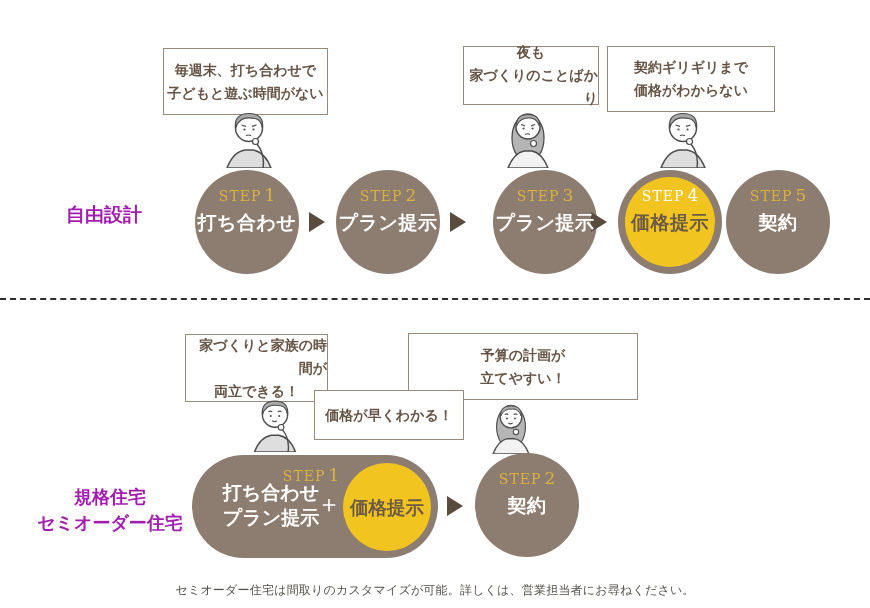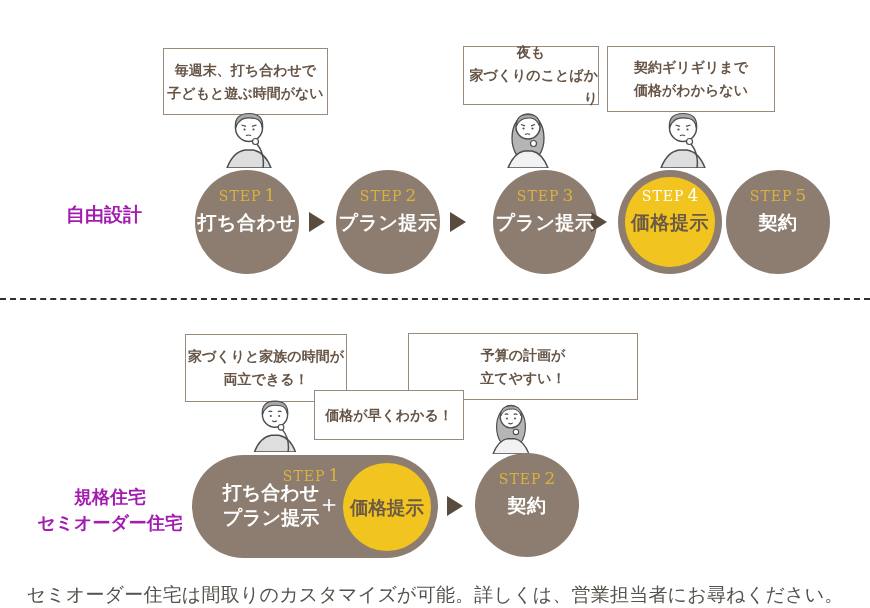--- a/index.html
+++ b/index.html
@@ -37,21 +37,21 @@
   .pill-step-tag{position:absolute;left:64px;top:10px;width:110px;text-align:center;}
   .pill-titles{position:absolute;left:20px;top:25px;width:118px;text-align:center;
                font-size:19px;font-weight:700;color:#fff;line-height:25px;white-space:nowrap;}
   .pill-plus{position:absolute;left:125px;top:33px;font-size:24px;color:#fff;}
   .pill-yellow{position:absolute;left:151px;top:8px;width:88px;height:88px;border-radius:50%;
                background:#f2c41f;display:flex;align-items:center;justify-content:center;
                font-size:18.5px;font-weight:700;color:#6b5a48;white-space:nowrap;}
   
   .person{position:absolute;width:64px;height:60px;}
   
-  .caption{position:absolute;left:0;right:0;top:582px;text-align:center;font-size:19px;
+  .caption{position:absolute;left:0;right:0;top:582px;text-align:center;font-size:12px;
            font-weight:500;color:#55504a;letter-spacing:0.2px;}
 </style>
 </head>
 <body>
 
 <div class="canvas">
 
   <div class="row-label r1">自由設計</div>
 
   <div class="bubble" style="left:163px;top:48px;width:165px;height:67px;">
@@ -129,21 +129,21 @@
     <div class="circle-title">契約</div>
   </div>
 
   <div class="divider"></div>
 
   <div class="row-label r2">
     <div>規格住宅</div>
     <div>セミオーダー住宅</div>
   </div>
 
-  <div class="bubble" style="left:185px;top:334px;width:162px;height:68px;text-align:right;">
+  <div class="bubble" style="left:185px;top:334px;width:143px;height:68px;text-align:right;">
     <span>家づくりと家族の時間が</span>
     <span>両立できる！</span>
   </div>
   <div class="bubble" style="left:408px;top:333px;width:230px;height:67px;">
     <span>予算の計画が</span>
     <span>立てやすい！</span>
   </div>
 
   <svg class="person" style="left:245px;top:396px;width:60px;height:56px;" viewBox="0 0 64 60">
     <path d="M10 60 Q16 44 28 42 L36 42 Q48 44 54 60 Z" fill="#dedede" stroke="#4d4d4d" stroke-width="1.5"></path>

